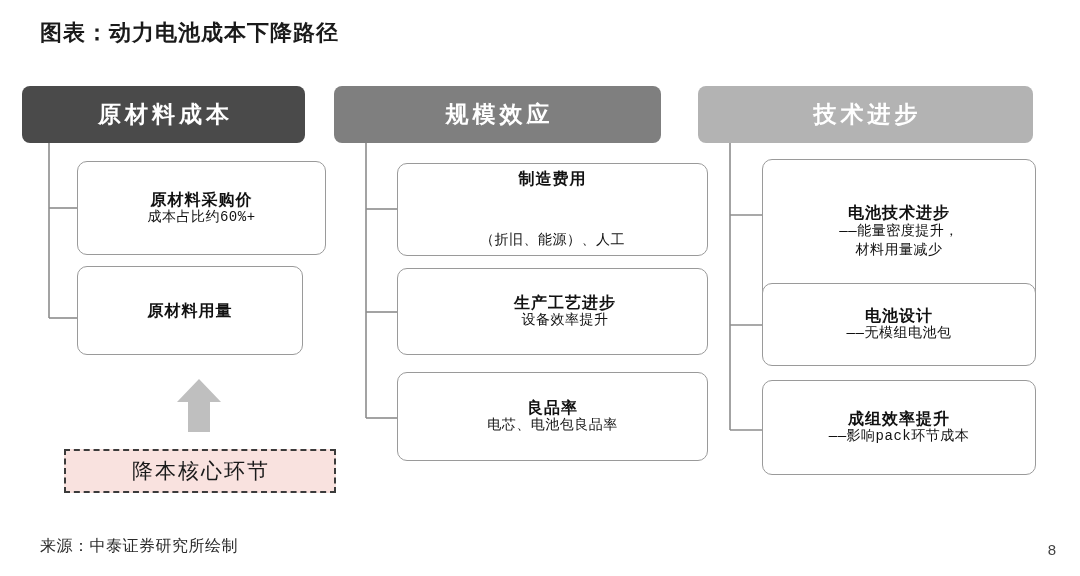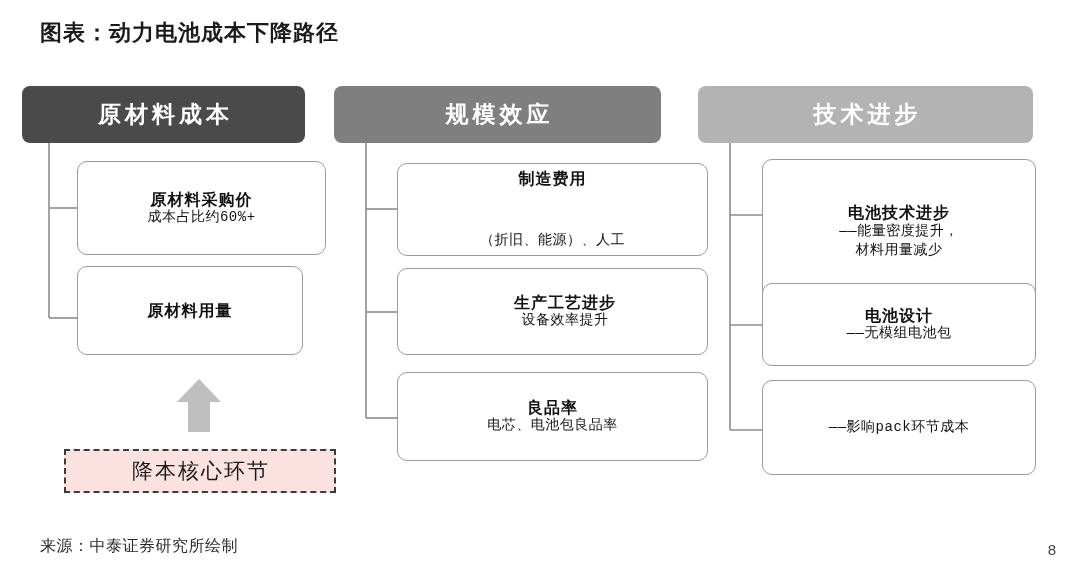--- a/index.html
+++ b/index.html
@@ -207,20 +207,21 @@
   <div class="leaf-box" id="box-c2-0">
     <div class="leaf-title">电池技术进步</div>
     <div class="leaf-sub">——能量密度提升，</div>
     <div class="leaf-sub">材料用量减少</div>
   </div>
   <div class="leaf-box" id="box-c2-1">
     <div class="leaf-title">电池设计</div>
     <div class="leaf-sub">——无模组电池包</div>
   </div>
   <div class="leaf-box" id="box-c2-2">
+    <div class="leaf-title">成组效率提升</div>
     <div class="leaf-sub">——影响pack环节成本</div>
   </div>
 
   <svg class="up-arrow" viewBox="0 0 46 55" xmlns="http://www.w3.org/2000/svg">
     <polygon points="23,1 45,24 34,24 34,54 12,54 12,24 1,24" fill="#bfbfbf"></polygon>
   </svg>
 
   <div class="highlight-box">
     <span>降本核心环节</span>
   </div>

